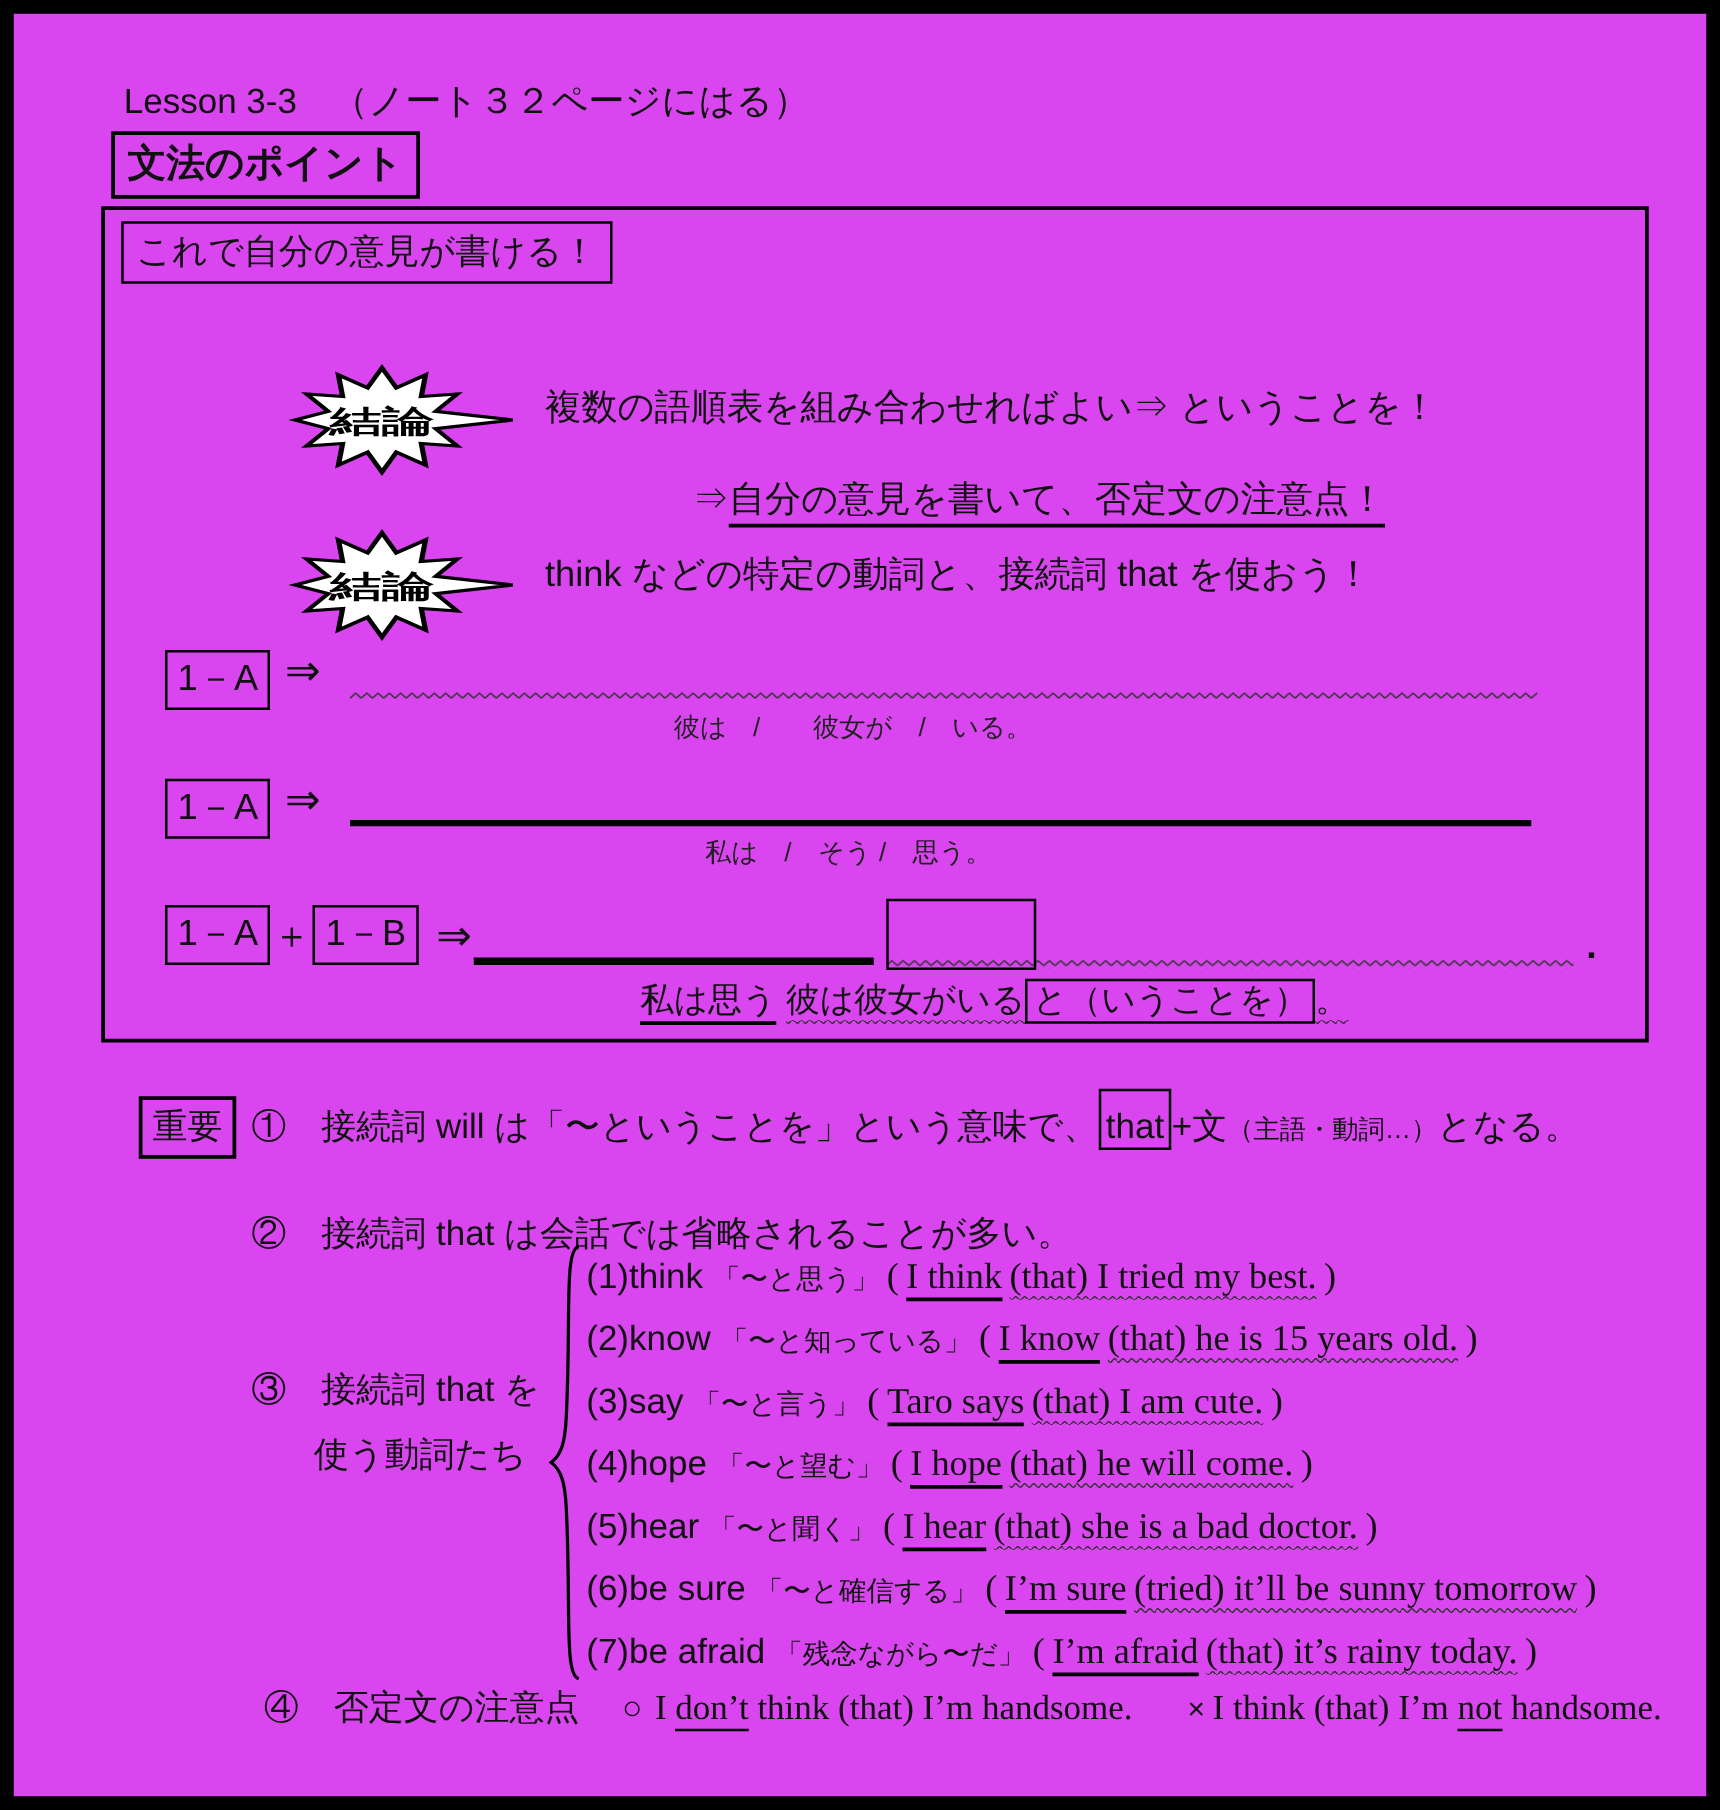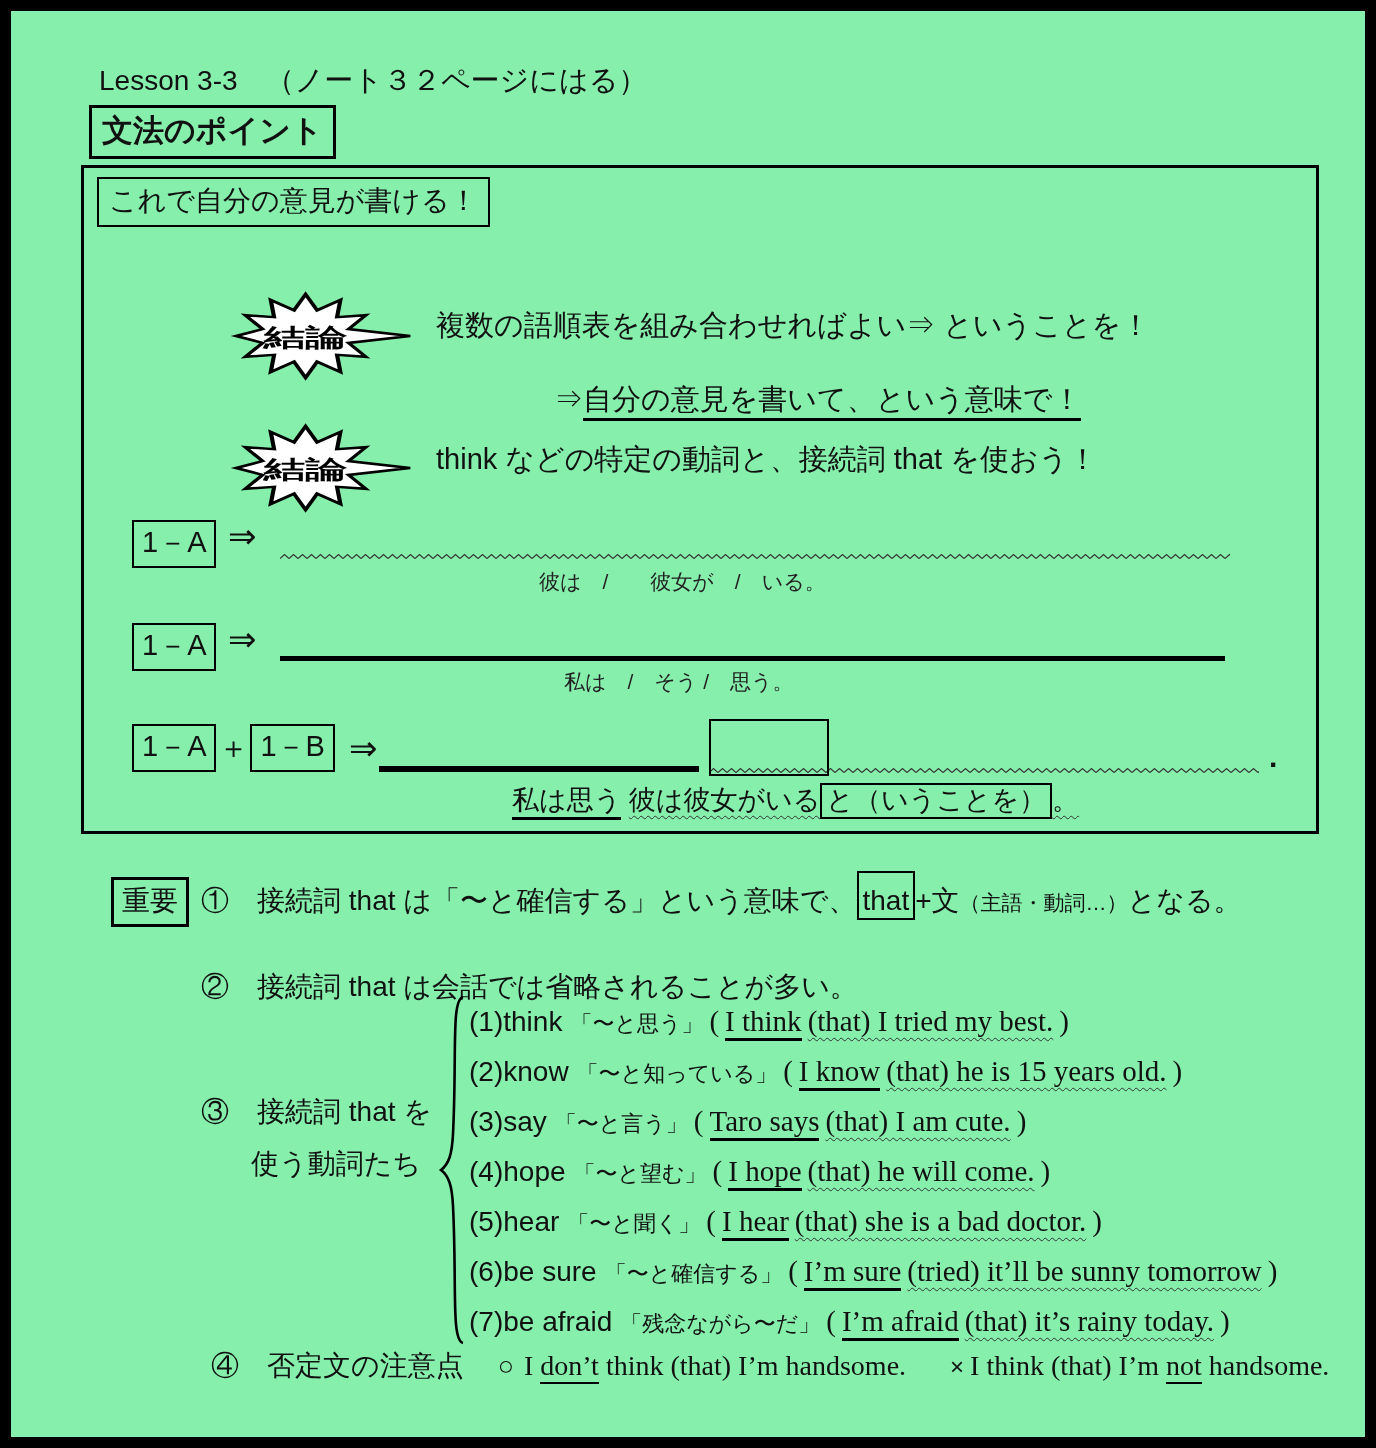--- a/index.html
+++ b/index.html
@@ -1,18 +1,18 @@
 <!DOCTYPE html>
 <html><head>
 <meta charset="utf-8">
 <style>
   * { margin:0; padding:0; box-sizing:border-box; }
   html,body { background:#fff; }
   body { font-family:"Liberation Sans", sans-serif; color:#111; }
-  .page { position:relative; width:1376px; height:1448px; background:#86efac;
+  .page { position:relative; width:1376px; height:1448px; background:#d946ef;
           border:11px solid #000; overflow:hidden; }
   .abs { position:absolute; }
   .nowrap { white-space:nowrap; }
 
   
   .lesson-line { left:88px; top:50px; font-size:28px; }
   .lesson-note { font-family:"Liberation Serif", serif; font-size:29px; margin-left:28px; }
   .title-box { left:78px; top:94px; border:3px solid #000; padding:2px 10px 4px;
                font-size:31px; font-weight:bold; }
 
@@ -88,21 +88,21 @@
     <div class="abs banner-box">これで自分の意見が書ける！</div>
 
 
     <svg class="burst" style="left:138px; top:118px;" width="195" height="100" viewBox="0 0 140 120" preserveAspectRatio="none">
       <polygon points="135,60 90.9,68.3 103.3,85 82.6,82.6 85,103.3 68.3,90.9 60,110 51.7,90.9 35,103.3 37.4,82.6 16.7,85 29.1,68.3 10,60 29.1,51.7 16.7,35 37.4,37.4 35,16.7 51.7,29.1 60,10 68.3,29.1 85,16.7 82.6,37.4 103.3,35 90.9,51.7" fill="#fff" stroke="#000" stroke-width="3"></polygon>
       <text x="60" y="62" text-anchor="middle" dominant-baseline="central">結論</text>
     </svg>
     <div class="abs big-line nowrap" style="left:352px; top:138px;">複数の語順表を組み合わせればよい⇒ ということを！</div>
 
     <div class="abs big-line nowrap" style="left:470px; top:212px;">
-      <span>⇒</span><span class="u-thick">自分の意見を書いて、という意味で！</span>
+      <span>⇒</span><span class="u-thick">自分の意見を書いて、否定文の注意点！</span>
     </div>
 
     <svg class="burst" style="left:138px; top:250px;" width="195" height="100" viewBox="0 0 140 120" preserveAspectRatio="none">
       <polygon points="135,60 90.9,68.3 103.3,85 82.6,82.6 85,103.3 68.3,90.9 60,110 51.7,90.9 35,103.3 37.4,82.6 16.7,85 29.1,68.3 10,60 29.1,51.7 16.7,35 37.4,37.4 35,16.7 51.7,29.1 60,10 68.3,29.1 85,16.7 82.6,37.4 103.3,35 90.9,51.7" fill="#fff" stroke="#000" stroke-width="3"></polygon>
       <text x="60" y="62" text-anchor="middle" dominant-baseline="central">結論</text>
     </svg>
     <div class="abs big-line nowrap" style="left:352px; top:272px;">think などの特定の動詞と、接続詞 that を使おう！</div>
 
     <div class="abs label-box" style="left:48px; top:352px;">1－A</div>
     <div class="abs row-arrow" style="left:144px; top:348px;">⇒</div>
@@ -130,21 +130,21 @@
     <div class="abs row3-period" style="left:1185px; top:572px;">.</div>
     <div class="abs row3-caption nowrap" style="left:428px; top:614px;">
       <span class="u-solid">私は思う</span>
       <span class="u-wavy">彼は彼女がいる</span><span class="cap-boxed">と（いうことを）</span><span class="u-wavy">。</span>
     </div>
   </div>
 
   <div class="abs imp-badge">重要</div>
 
   <div class="abs imp-line nowrap" style="left:190px; top:871px;">
-    <span>①　接続詞 that は「〜と確信する」という意味で、</span><span class="that-box">that</span><span>+文</span><span class="imp-small">（主語・動詞…）</span><span>となる。</span>
+    <span>①　接続詞 will は「〜ということを」という意味で、</span><span class="that-box">that</span><span>+文</span><span class="imp-small">（主語・動詞…）</span><span>となる。</span>
   </div>
 
   <div class="abs imp-line nowrap" style="left:190px; top:933px;margin-top:24px;">②　接続詞 that は会話では省略されることが多い。</div>
 
   <div class="abs imp-line nowrap" style="left:190px; top:1082px;">③　接続詞 that を</div>
   <div class="abs imp-line nowrap" style="left:240px; top:1134px;">使う動詞たち</div>
 
   <svg class="p3-brace" style="left:424px; top:983px;" width="32" height="352" viewBox="0 0 32 352">
     <path d="M 28 3 C 16 6, 22 60, 18 140 C 17 160, 14 170, 6 176 C 14 182, 17 192, 18 212 C 22 292, 16 346, 28 349" fill="none" stroke="#000" stroke-width="2.6"></path>
   </svg>

